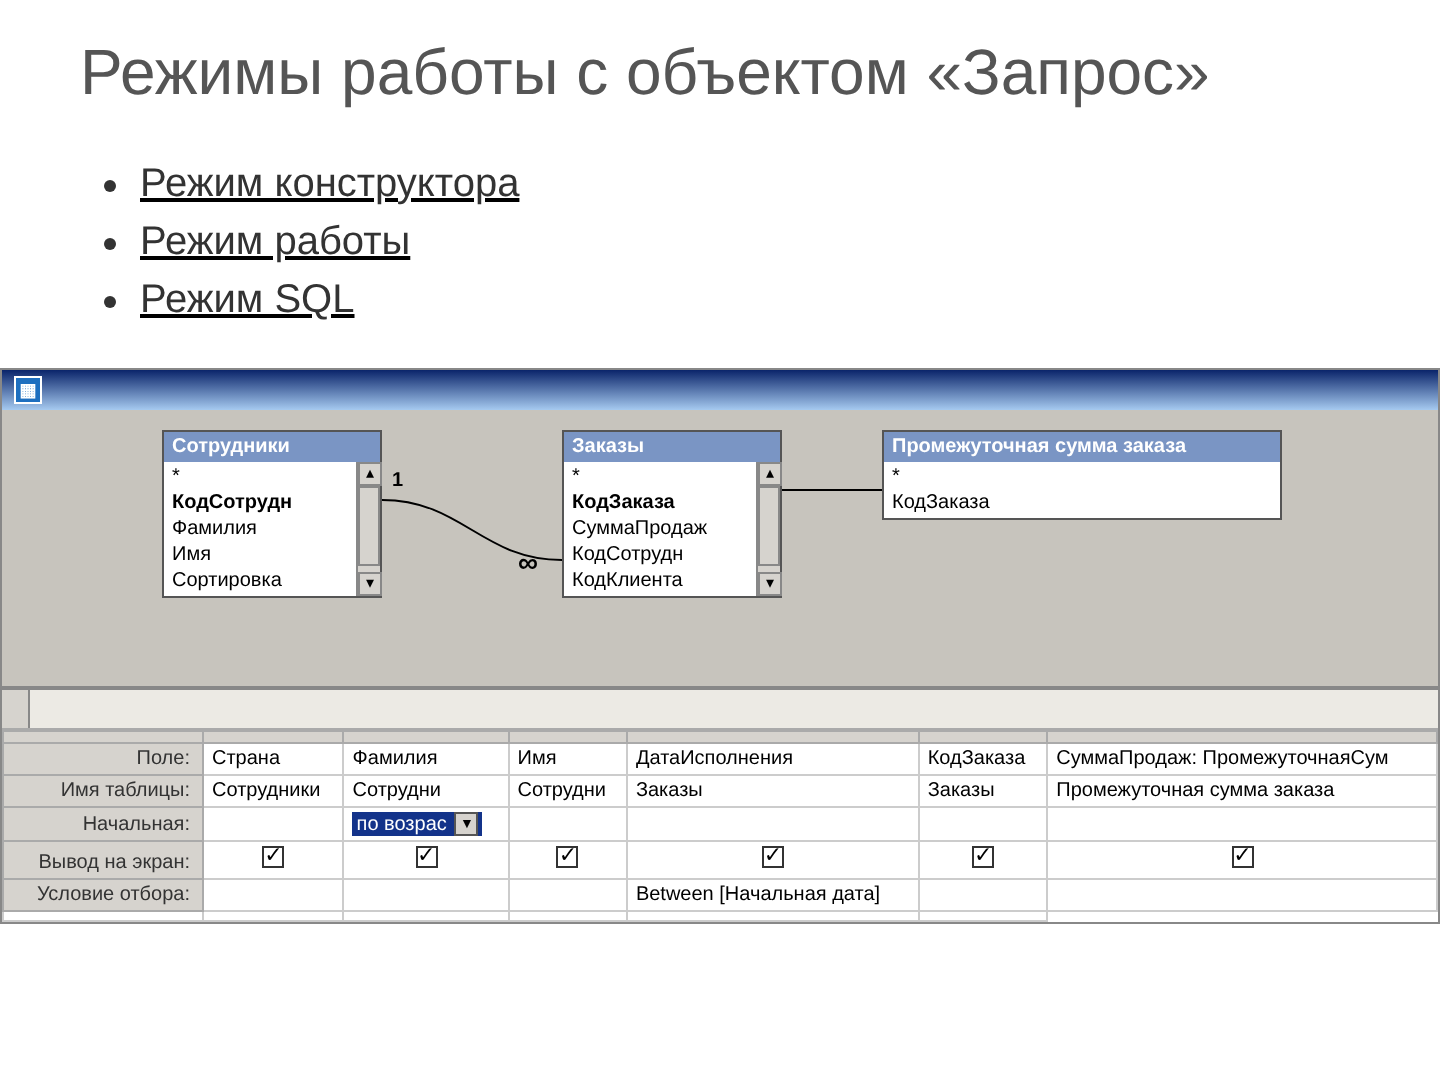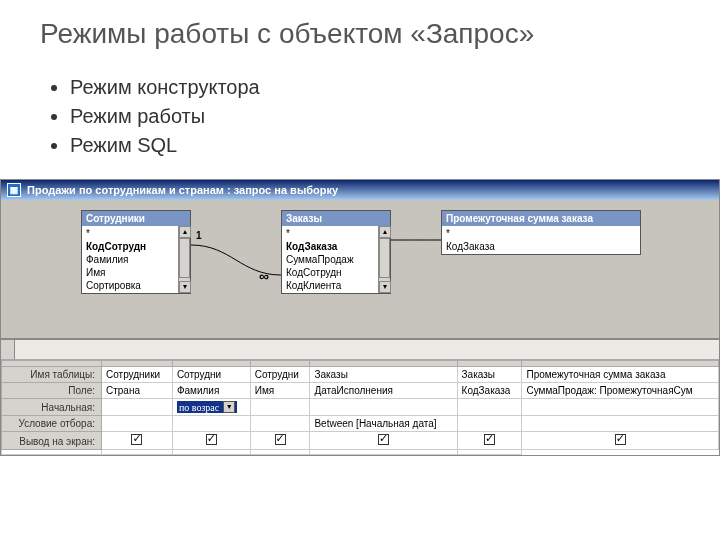--- a/index.html
+++ b/index.html
@@ -1,18 +1,18 @@
 <!DOCTYPE html>
 <html><head>
 <meta charset="utf-8">
 <style>
   * { box-sizing: border-box; margin: 0; padding: 0; }
   body { width: 720px; height: 540px; font-family: Arial, sans-serif; background: #fff; overflow: hidden; }
-  .slide-title { font-size: 28px; color: #555; padding: 18px 0 10px 40px; }
-  .bullets { padding: 10px 0 16px 70px; }
+  .slide-title { font-size: 32px; color: #555; padding: 18px 0 10px 40px; }
+  .bullets { padding: 10px 0 16px 70px; text-decoration: underline; }
   .bullets li { font-size: 20px; color: #333; list-style: disc; margin: 6px 0; }
   .app { border: 1px solid #888; background: #d6d3ce; position: relative; }
   .titlebar { background: linear-gradient(#0a246a,#a6caf0); color: #fff; font-size: 11px; font-weight: bold; padding: 3px 6px; display: flex; align-items: center; gap: 6px; }
   .titlebar .ticon { width: 14px; height: 14px; background: #1e6fbf; border: 1px solid #fff; display:flex;align-items:center;justify-content:center;font-size:9px; }
   .diagram { background: #c7c4bd; height: 140px; position: relative; border-bottom: 2px solid #888; }
   .tbox { position: absolute; background: #fff; border: 1px solid #555; font-size: 10px; width: 110px; }
   .tbox .th { background: #7a95c4; color: #fff; padding: 2px 4px; font-weight: bold; }
   .tbox .tbody { padding: 1px 0; }
   .trow { padding: 1px 4px; white-space: nowrap; overflow: hidden; }
   .trow.bold { font-weight: bold; }
@@ -21,40 +21,39 @@
   .scroll-thumb{background:#d6d3ce;border:1px solid #888;height:40px;}
   .divider-row { height: 20px; background:#eceae4; border-bottom:1px solid #aaa; position:relative;}
   .divider-row .left-cap{position:absolute;left:0;top:0;bottom:0;width:14px;background:#d6d3ce;border-right:1px solid #888;}
   .grid { display: table; width: 100%; background: #fff; font-size: 10px; border-collapse: collapse; }
   .grow { display: table-row; }
   .glabel { display: table-cell; width: 100px; background: #d6d3ce; text-align: right; padding: 2px 6px 2px 2px; border: 1px solid #aaa; color:#333; }
   .gcell { display: table-cell; border: 1px solid #ccc; padding: 2px 4px; white-space: nowrap; overflow:hidden; }
   .gcell.hdr { background:#d6d3ce; border:1px solid #aaa; height:6px; padding:0;}
   .chk { display:inline-block; width:11px; height:11px; border:1px solid #333; background:#fff; position:relative;}
   .chk.on::after{content:"✓";position:absolute;top:-3px;left:0;font-size:11px;}
-  .sort-combo { background:#13338a; color:#fff; display:inline-flex; align-items:center; padding:0 2px;font-family:Liberation Serif, serif;}
+  .sort-combo { background:#13338a; color:#fff; display:inline-flex; align-items:center; padding:0 2px;}
   .sort-combo .dd{width:12px;height:12px;background:#d6d3ce;border:1px solid #555;margin-left:4px;display:flex;align-items:center;justify-content:center;font-size:7px;color:#000;}
   svg.lines { position:absolute; top:0; left:0; width:100%; height:100%; pointer-events:none;}
   .rel-label{position:absolute;font-size:10px;font-weight:bold;}
   .tbox.wide{width:200px;}
 </style>
 </head>
 <body>
 
 <div class="slide-title">Режимы работы с объектом «Запрос»</div>
 <ul class="bullets">
   <li>Режим конструктора</li>
   <li>Режим работы</li>
   <li>Режим SQL</li>
 </ul>
 
 <div class="app">
   <div class="titlebar">
     <span class="ticon">▦</span>
-    <span>Продажи по сотрудникам и странам : запрос на выборку</span>
   </div>
 
   <div class="diagram">
 
     <div class="tbox" style="left:80px;top:10px;">
       <div class="th">Сотрудники</div>
       <div class="tbody">
         <div class="trow">*</div>
         <div class="trow bold">КодСотрудн</div>
         <div class="trow">Фамилия</div>
@@ -107,68 +106,68 @@
     <div class="grow">
       <div class="glabel" style="height:6px;padding:0;"></div>
       <div class="gcell hdr"></div>
       <div class="gcell hdr"></div>
       <div class="gcell hdr"></div>
       <div class="gcell hdr"></div>
       <div class="gcell hdr"></div>
       <div class="gcell hdr"></div>
     </div>
     <div class="grow">
+      <div class="glabel">Поле:</div>
+      <div class="gcell">Страна</div>
+      <div class="gcell">Фамилия</div>
+      <div class="gcell">Имя</div>
+      <div class="gcell">ДатаИсполнения</div>
+      <div class="gcell">КодЗаказа</div>
+      <div class="gcell">СуммаПродаж: ПромежуточнаяСум</div>
+    </div>
+    <div class="grow">
       <div class="glabel">Имя таблицы:</div>
       <div class="gcell">Сотрудники</div>
       <div class="gcell">Сотрудни</div>
       <div class="gcell">Сотрудни</div>
       <div class="gcell">Заказы</div>
       <div class="gcell">Заказы</div>
       <div class="gcell">Промежуточная сумма заказа</div>
-    </div>
-    <div class="grow">
-      <div class="glabel">Поле:</div>
-      <div class="gcell">Страна</div>
-      <div class="gcell">Фамилия</div>
-      <div class="gcell">Имя</div>
-      <div class="gcell">ДатаИсполнения</div>
-      <div class="gcell">КодЗаказа</div>
-      <div class="gcell">СуммаПродаж: ПромежуточнаяСум</div>
     </div>
     <div class="grow">
       <div class="glabel">Начальная:</div>
       <div class="gcell"></div>
       <div class="gcell">
         <span class="sort-combo">
           <span>по возрас</span>
           <span class="dd">▼</span>
         </span>
       </div>
       <div class="gcell"></div>
       <div class="gcell"></div>
       <div class="gcell"></div>
       <div class="gcell"></div>
     </div>
     <div class="grow">
+      <div class="glabel">Вывод на экран:</div>
+      <div class="gcell" style="text-align:center"><span class="chk on"></span></div>
+      <div class="gcell" style="text-align:center"><span class="chk on"></span></div>
+      <div class="gcell" style="text-align:center"><span class="chk on"></span></div>
+      <div class="gcell" style="text-align:center"><span class="chk on"></span></div>
+      <div class="gcell" style="text-align:center"><span class="chk on"></span></div>
+      <div class="gcell" style="text-align:center"><span class="chk on"></span></div>
+    </div>
+    <div class="grow">
       <div class="glabel">Условие отбора:</div>
       <div class="gcell"></div>
       <div class="gcell"></div>
       <div class="gcell"></div>
       <div class="gcell">Between [Начальная дата]</div>
       <div class="gcell"></div>
       <div class="gcell"></div>
-    </div>
-    <div class="grow">
-      <div class="glabel">Вывод на экран:</div>
-      <div class="gcell" style="text-align:center"><span class="chk on"></span></div>
-      <div class="gcell" style="text-align:center"><span class="chk on"></span></div>
-      <div class="gcell" style="text-align:center"><span class="chk on"></span></div>
-      <div class="gcell" style="text-align:center"><span class="chk on"></span></div>
-      <div class="gcell" style="text-align:center"><span class="chk on"></span></div>
-      <div class="gcell" style="text-align:center"><span class="chk on"></span></div>
     </div>
     <div class="grow">
       <div class="gcell"></div>
       <div class="gcell"></div>
       <div class="gcell"></div>
       <div class="gcell"></div>
       <div class="gcell"></div>
       <div class="gcell"></div>
     </div>
   </div>

